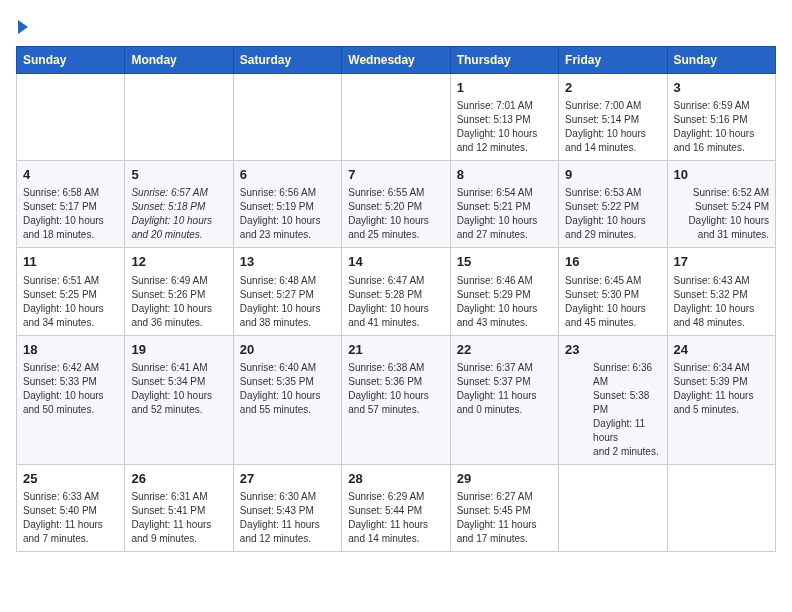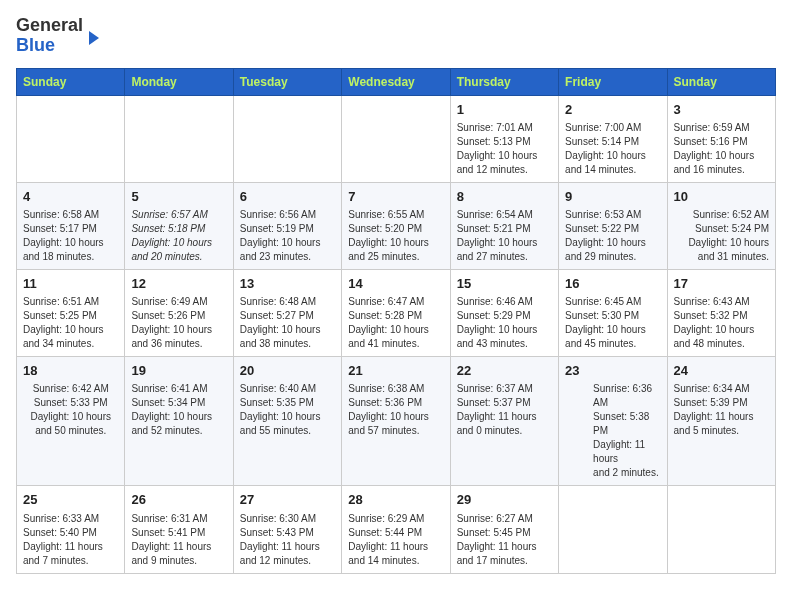--- a/index.html
+++ b/index.html
@@ -47,21 +47,21 @@
       font-size: 16px;
       color: #444;
     }
     .calendar {
       width: 100%;
       border-collapse: collapse;
       font-size: 11px;
     }
     .calendar thead tr th {
       background: #2563c7;
-      color: #bef264;
+      color: #fef9c3;
       text-align: left;
       padding: 6px 6px;
       font-size: 12px;
       border: 1px solid #1a4fa0;
     }
     .calendar tbody tr td {
       vertical-align: top;
       padding: 5px 6px;
       border: 1px solid #ccc;
       width: 108px;
@@ -84,40 +84,34 @@
       font-size: 10px;
       color: #333;
     }
     .empty { background: #fff !important; }
   </style>
 </head>
 <body>
 
 <div class="header">
   <div class="logo">
-    <div>
-      <div class="logo-text">
-        <span class="general">General</span><br>
-        <span class="blue">Blue</span>
-      </div>
-    </div>
     <div class="logo-arrow"></div>
   </div>
   <div class="title-block">
     <div class="month-year"></div>
     <div class="location"></div>
   </div>
 </div>
 
 <table class="calendar">
   <thead>
     <tr>
     <th>Sunday</th>
         <th>Monday</th>
-        <th>Tuesday</th>
+        <th>Saturday</th>
         <th>Wednesday</th>
         <th>Thursday</th>
         <th>Friday</th>
         <th>Sunday</th>
       </tr>
   </thead>
   <tbody id="calendar-body">
   <tr>
         <td class="empty"></td>
         <td class="empty"></td>
@@ -243,21 +237,21 @@
           <span class="day-num">17</span>
           <div class="day-info" style="white-space: pre-line;">Sunrise: 6:43 AM
 Sunset: 5:32 PM
 Daylight: 10 hours
 and 48 minutes.</div>
         </td>
       </tr>
       <tr>
         <td>
           <span class="day-num">18</span>
-          <div class="day-info" style="white-space: pre-line; text-align: center;">Sunrise: 6:42 AM
+          <div class="day-info" style="white-space: pre-line;">Sunrise: 6:42 AM
 Sunset: 5:33 PM
 Daylight: 10 hours
 and 50 minutes.</div>
         </td>
         <td>
           <span class="day-num">19</span>
           <div class="day-info" style="white-space: pre-line;">Sunrise: 6:41 AM
 Sunset: 5:34 PM
 Daylight: 10 hours
 and 52 minutes.</div>

